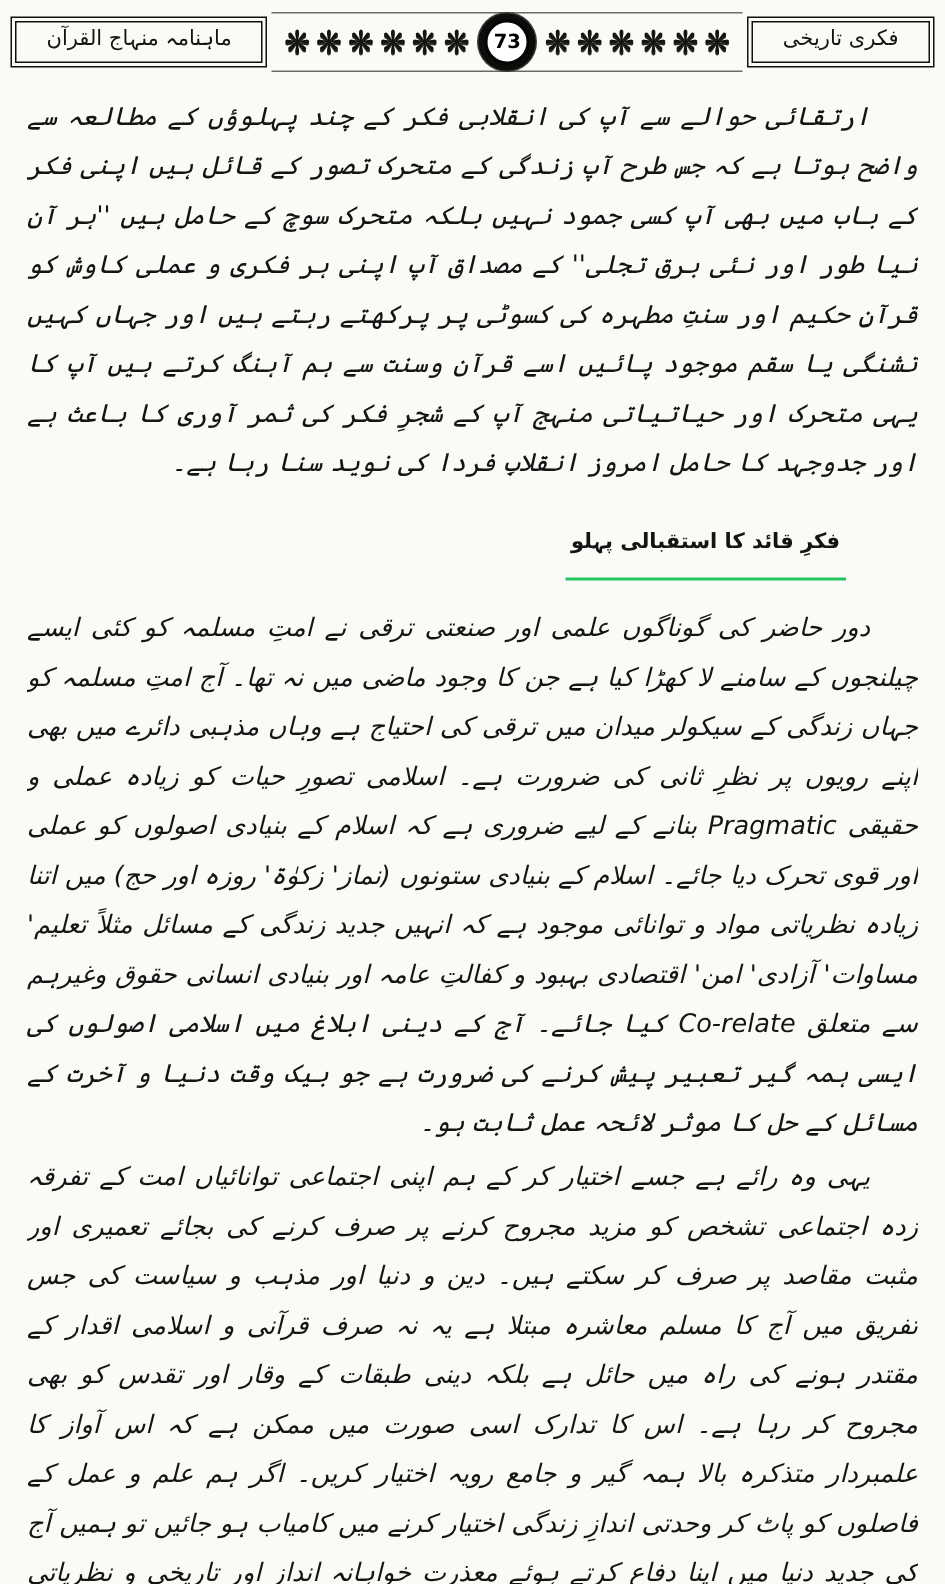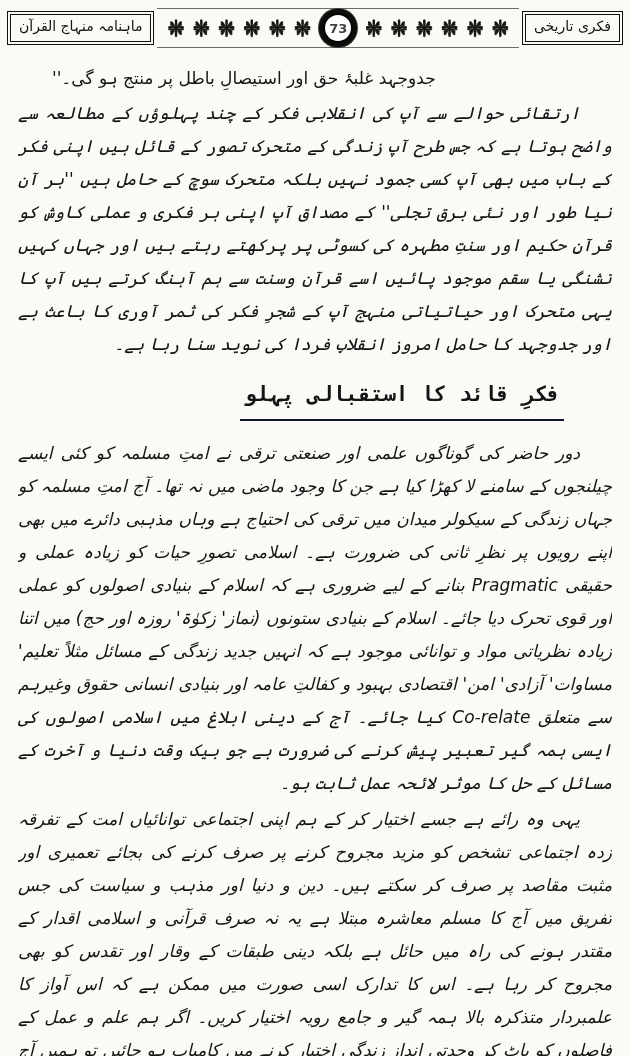--- a/index.html
+++ b/index.html
@@ -19,21 +19,21 @@
     height:44px;
     display:flex;align-items:center;
     gap:2px;
   }
   .title-box{
     flex:0 0 auto;
     border:1.5px solid #111;
     outline:1px solid #111;
     outline-offset:2px;
     background:#fbfaf7;
-    padding:4px 8px 6px;
+    padding:4px 20px 6px;
     font-size:14px;
     line-height:1.1;
     direction:rtl;
     white-space:nowrap;
     margin:0 4px;
   }
   .ornament-strip{
     flex:1 1 auto;
     display:flex;align-items:center;justify-content:space-between;
     border-top:1px solid #6b6b66;
@@ -46,21 +46,21 @@
     font-size:21px;line-height:1;color:#131310;
     text-shadow:0 1.5px 0 #2a2a26;
   }
   .medallion{
     flex:0 0 auto;
     width:26px;height:26px;border-radius:50%;
     background:#fff;
     border:2px solid #050505;
     box-shadow:0 0 0 4px #0c0c0a, 0 0 0 5px #3a3a36;
     display:flex;align-items:center;justify-content:center;
-    font-size:13px;font-weight:bold;color:#404040;
+    font-size:13px;font-weight:bold;color:#000000;
     margin:0 8px;
   }
   
   .page-body{
     position:absolute;top:62px;left:18px;right:18px;bottom:0;
     direction:rtl;
     text-align:justify;
     font-size:17px;
     line-height:33px;
     overflow:hidden;
@@ -77,25 +77,24 @@
     font-style:italic;
   }
   .heading-row{
     text-align:right;
     padding-right:48px;
     margin:18px 0 16px 0;
   }
   .section-heading{
     display:inline-block;
     margin:0;
-    font-size:21px;
+    font-size:14px;
     font-weight:bold;
     padding:0 4px 7px;
-    border-bottom:2px solid #0f172a;
-    font-family:Liberation Mono, monospace;
+    border-bottom:2px solid #22c55e;
   }
 </style>
 </head>
 <body>
 
 <div class="page">
 
   <div class="header-band">
 
     <div class="title-box">
@@ -127,21 +126,20 @@
     </div>
 
     <div class="title-box">
       <span>فکری تاریخی</span>
     </div>
 
   </div>
 
   <div class="page-body">
 
-    <div class="quote-closing">جدوجہد غلبۂ حق اور استیصالِ باطل پر منتج ہو گی۔''</div>
 
     <p class="para">ارتقائی حوالے سے آپ کی انقلابی فکر کے چند پہلوؤں کے مطالعہ سے واضح ہوتا ہے کہ جس طرح آپ زندگی کے متحرک تصور کے قائل ہیں اپنی فکر کے باب میں بھی آپ کسی جمود نہیں بلکہ متحرک سوچ کے حامل ہیں ''ہر آن نیا طور اور نئی برق تجلی'' کے مصداق آپ اپنی ہر فکری و عملی کاوش کو قرآنِ حکیم اور سنتِ مطہرہ کی کسوٹی پر پرکھتے رہتے ہیں اور جہاں کہیں تشنگی یا سقم موجود پائیں اسے قرآن وسنت سے ہم آہنگ کرتے ہیں آپ کا یہی متحرک اور حیاتیاتی منہج آپ کے شجرِ فکر کی ثمر آوری کا باعث ہے اور جدوجہد کا حامل امروز انقلابِ فردا کی نوید سنا رہا ہے۔</p>
 
     <div class="heading-row">
       <h2 class="section-heading">فکرِ قائد کا استقبالی پہلو</h2>
     </div>
 
     <p class="para">دور حاضر کی گوناگوں علمی اور صنعتی ترقی نے امتِ مسلمہ کو کئی ایسے چیلنجوں کے سامنے لا کھڑا کیا ہے جن کا وجود ماضی میں نہ تھا۔ آج امتِ مسلمہ کو جہاں زندگی کے سیکولر میدان میں ترقی کی احتیاج ہے وہاں مذہبی دائرے میں بھی اپنے رویوں پر نظرِ ثانی کی ضرورت ہے۔ اسلامی تصورِ حیات کو زیادہ عملی و حقیقی Pragmatic بنانے کے لیے ضروری ہے کہ اسلام کے بنیادی اصولوں کو عملی اور قوی تحرک دیا جائے۔ اسلام کے بنیادی ستونوں (نماز' زکوٰۃ' روزہ اور حج) میں اتنا زیادہ نظریاتی مواد و توانائی موجود ہے کہ انہیں جدید زندگی کے مسائل مثلاً تعلیم' مساوات' آزادی' امن' اقتصادی بہبود و کفالتِ عامہ اور بنیادی انسانی حقوق وغیرہم سے متعلق Co-relate کیا جائے۔ آج کے دینی ابلاغ میں اسلامی اصولوں کی ایسی ہمہ گیر تعبیر پیش کرنے کی ضرورت ہے جو بیک وقت دنیا و آخرت کے مسائل کے حل کا موثر لائحہ عمل ثابت ہو۔</p>
 
     <p class="para">یہی وہ رائے ہے جسے اختیار کر کے ہم اپنی اجتماعی توانائیاں امت کے تفرقہ زدہ اجتماعی تشخص کو مزید مجروح کرنے پر صرف کرنے کی بجائے تعمیری اور مثبت مقاصد پر صرف کر سکتے ہیں۔ دین و دنیا اور مذہب و سیاست کی جس تفریق میں آج کا مسلم معاشرہ مبتلا ہے یہ نہ صرف قرآنی و اسلامی اقدار کے مقتدر ہونے کی راہ میں حائل ہے بلکہ دینی طبقات کے وقار اور تقدس کو بھی مجروح کر رہا ہے۔ اس کا تدارک اسی صورت میں ممکن ہے کہ اس آواز کا علمبردار متذکرہ بالا ہمہ گیر و جامع رویہ اختیار کریں۔ اگر ہم علم و عمل کے فاصلوں کو پاٹ کر وحدتی اندازِ زندگی اختیار کرنے میں کامیاب ہو جائیں تو ہمیں آج کی جدید دنیا میں اپنا دفاع کرتے ہوئے معذرت خواہانہ انداز اور تاریخی و نظریاتی سہاروں Idealogical Cushians سے بھی سبکدوشی مل سکتی ہے کیونکہ اس صورت میں ہمارے دعویٰ کی تصدیق ہماری زندگی اور ہمارا عمل کر رہا ہو گا۔</p>

